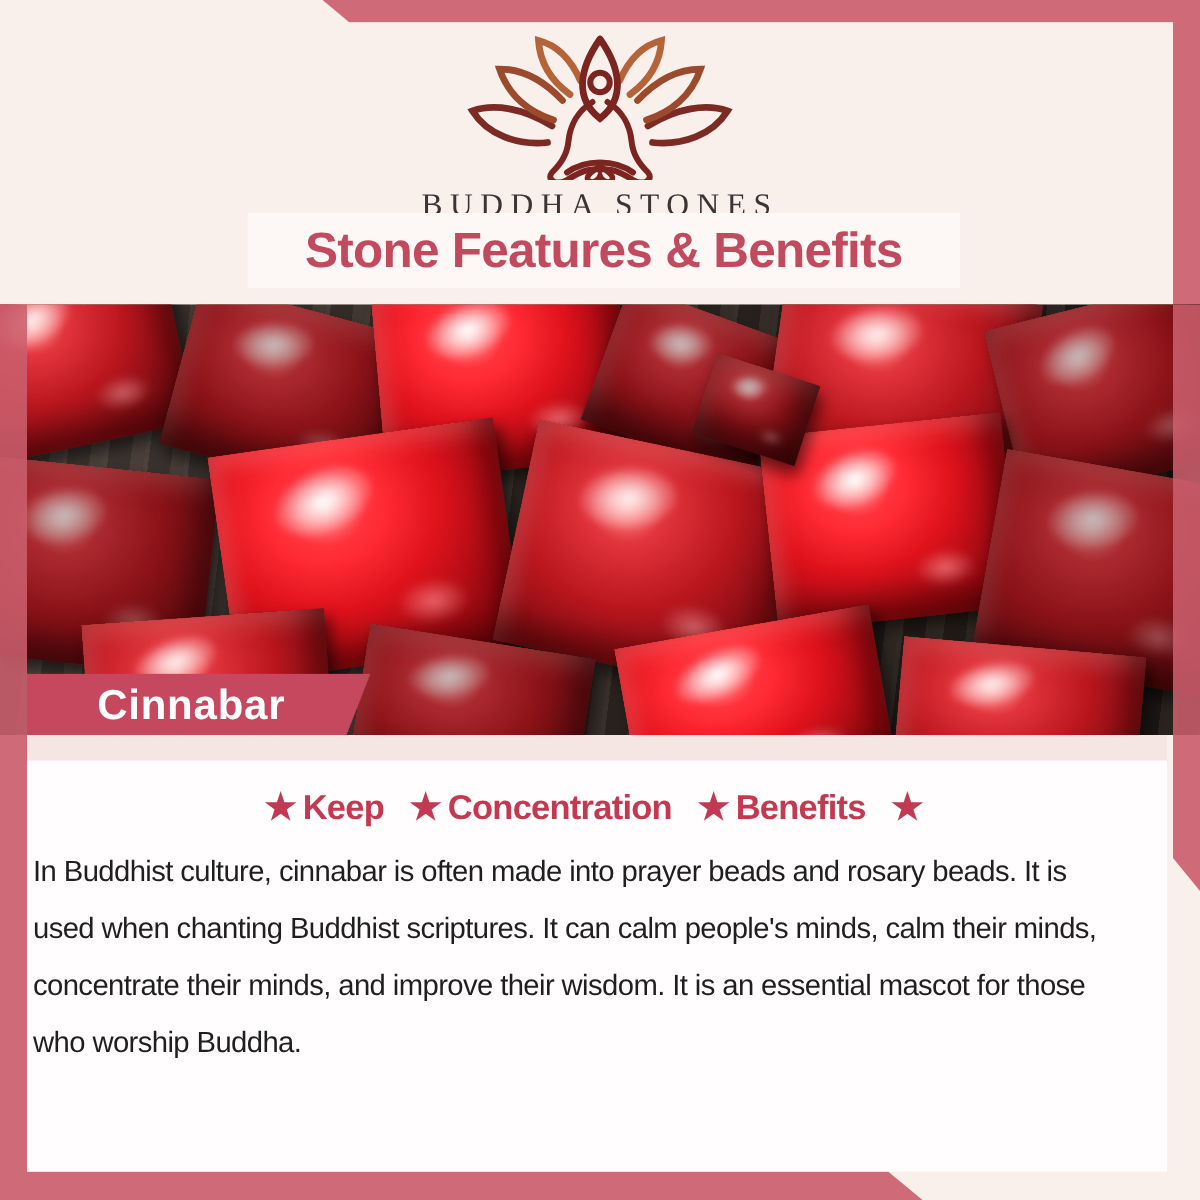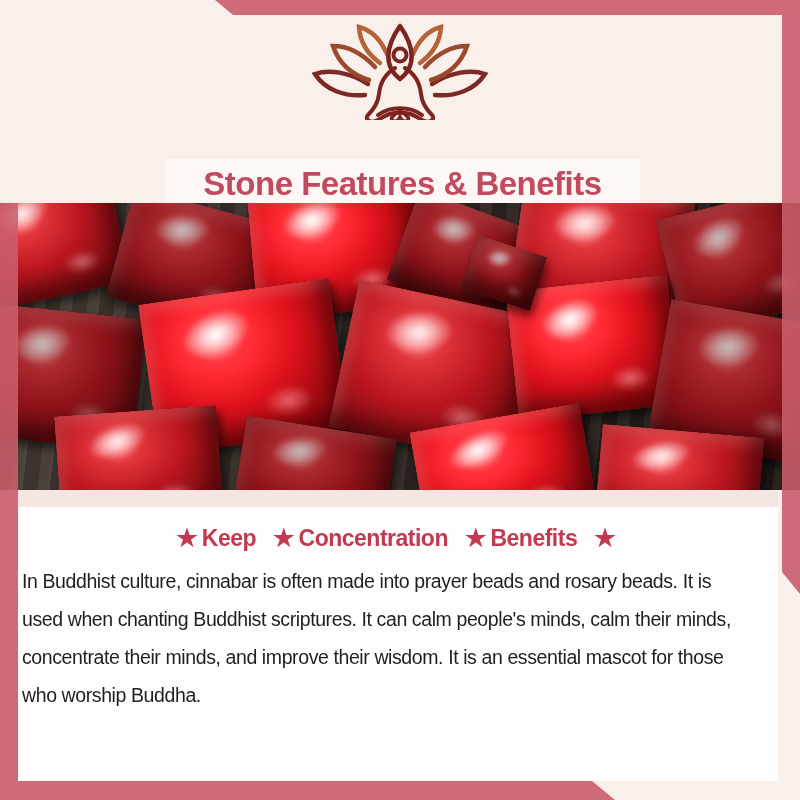--- a/index.html
+++ b/index.html
@@ -34,21 +34,21 @@
   .logo-wrap svg{display:inline-block;}
   .brand-name{
     position:absolute;left:0;top:124px;width:100%;text-align:center;
     font-family:"Liberation Serif",serif;font-size:21px;letter-spacing:5px;
     color:#3a3436;
   }
   
   .title-band{
     position:absolute;left:165px;top:142px;width:475px;height:50px;
     background:var(--band-white);
-    display:flex;align-items:center;justify-content:center;margin-top:17px;
+    display:flex;align-items:center;justify-content:center;
   }
   .page-title{
     font-size:33px;font-weight:bold;letter-spacing:-0.5px;
     color:var(--title-red);
   }
   
   .photo{
     position:absolute;left:0;top:203px;width:800px;height:287px;overflow:hidden;
     background:
       repeating-linear-gradient(97deg, rgba(255,235,220,0.05) 0 3px, rgba(0,0,0,0.14) 3px 18px, rgba(130,108,90,0.10) 18px 27px),
@@ -155,20 +155,21 @@
 
         <path d="M105,4 C91,24 88,44 105,57 C122,44 119,24 105,4" stroke="#7c2520" stroke-width="4.5"></path>
 
         <circle cx="105" cy="33" r="6.5" stroke="#7c2520" stroke-width="4"></circle>
         <path d="M100,46 C90,52 85,62 84,72 C83,82 78,88 73,93 C69,98 76,102 83,98 C91,93 97,90 105,91 C113,90 119,93 127,98 C134,102 141,98 137,93 C132,88 127,82 126,72 C125,62 120,52 110,46" stroke="#7c2520" stroke-width="4"></path>
         <path d="M83,93 C95,84 115,84 127,93" stroke="#7c2520" stroke-width="4"></path>
         <path d="M105,88 C100,93 95,95 97,98 C100,101 104,98 105,95 C106,98 110,101 113,98 C115,95 110,93 105,88" stroke="#7c2520" stroke-width="3.5"></path>
       </g>
     </svg>
   </div>
+  <div class="brand-name">BUDDHA STONES</div>
 
   <div class="title-band">
     <span class="page-title">Stone Features &amp; Benefits</span>
   </div>
 
   <div class="photo">
     <div class="stone" style="left:-30px;top:-25px;width:150px;height:120px;border-radius:48% 52% 55% 45%/52% 48% 50% 50%;transform:rotate(-12deg)">
         <i></i>
       </div>
     <div class="stone sd" style="left:118px;top:2px;width:150px;height:112px;border-radius:55% 45% 50% 50%/45% 55% 52% 48%;transform:rotate(15deg)">
@@ -213,20 +214,23 @@
     <div class="stone" style="left:598px;top:228px;width:162px;height:104px;border-radius:52% 48% 45% 55%/50% 50% 55% 45%;transform:rotate(5deg)">
         <i></i>
       </div>
     <div class="stone sd" style="left:468px;top:42px;width:72px;height:56px;border-radius:50% 50% 55% 45%/52% 48% 50% 50%;transform:rotate(18deg)">
         <i></i>
       </div>
     <div class="photo-overlay-left"></div>
     <div class="photo-overlay-right"></div>
   </div>
 
+  <div class="cinnabar-banner">
+    <span class="cinnabar-label">Cinnabar</span>
+  </div>
 
   <div class="content-panel"></div>
   <div class="pale-divider"></div>
   <div class="left-strip-lower"></div>
   <div class="right-ribbon"></div>
   <div class="bottom-band"></div>
 
   <div class="features-row">
     <span class="feat">
       <span class="star">★</span>

